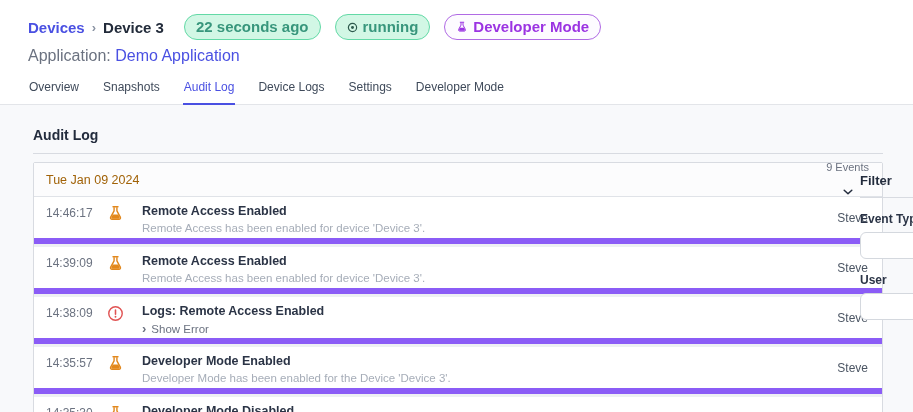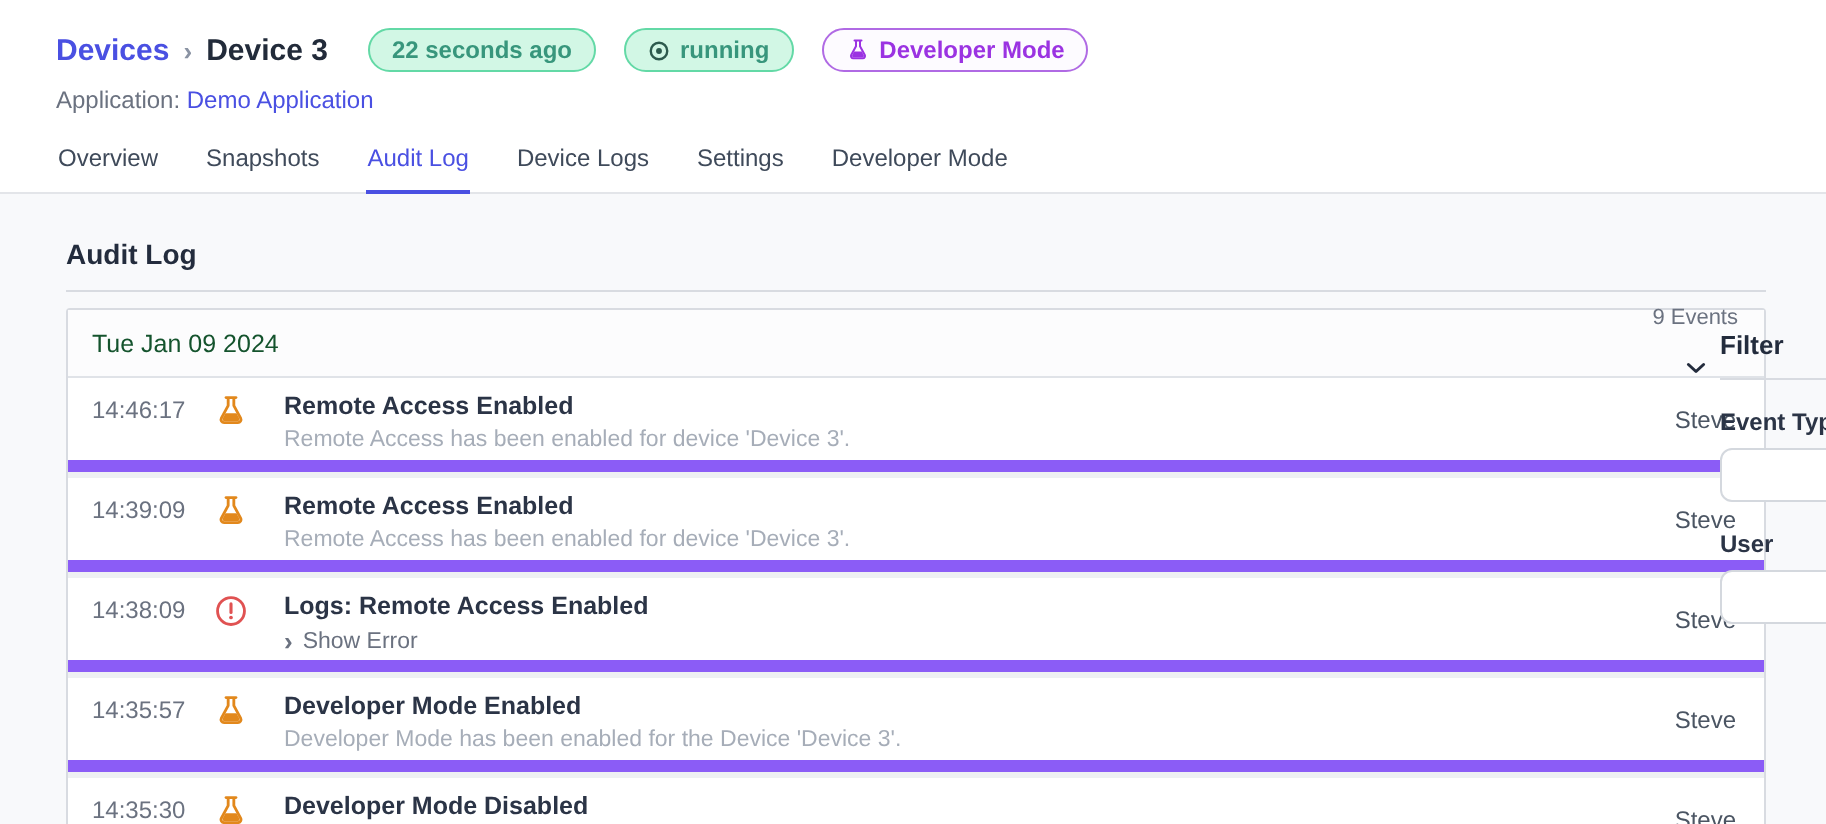--- a/index.html
+++ b/index.html
@@ -8,44 +8,44 @@
   #app { position:relative; width:913px; height:412px; overflow:hidden; background:#fff; }
 
   
   .top { background:#fff; }
   .breadcrumb-row { display:flex; align-items:center; padding:14px 0 0 28px; }
   .crumb-parent { color:#4a50e2; font-weight:700; font-size:15px; cursor:pointer;text-align:center; }
   .crumb-sep { color:#8a93a3; font-size:13px; font-weight:700; margin:0 7px; }
   .crumb-current { color:#222b3a; font-weight:700; font-size:15px; }
 
   .badges { display:flex; align-items:center; margin-left:20px; gap:14px; }
-  .badge { display:inline-flex; align-items:center; gap:5px; font-size:12px; font-weight:600;
+  .badge { display:inline-flex; align-items:center; gap:5px; font-size:15px; font-weight:600;
            padding:3px 11px; border-radius:999px; line-height:1.2; white-space:nowrap; }
   .badge.green { background:#d2f7e5; border:1px solid #63d9a6; color:#38967c; }
   .badge.purple { background:#fdfbff; border:1px solid #b06ae4; color:#9b33e2; }
   .badge svg { display:block; }
 
-  .app-row { padding:7px 0 0 28px; font-size:12px; }
+  .app-row { padding:7px 0 0 28px; font-size:16px; }
   .app-label { color:#6b7280; }
   .app-link { color:#4a50e2; cursor:pointer; }
 
   
   .tabs { display:flex; gap:22px; padding:15px 0 0 28px; border-bottom:1px solid #e3e5e9; }
   .tab { font-size:12px; color:#3f4a5a; padding:0 1px 9px 1px; cursor:pointer; }
   .tab.active { color:#4a50e2; border-bottom:2px solid #4a50e2; margin-bottom:-1px; }
 
   
   .content { position:relative; background:#f8f9fb; height:319px; }
   .audit-title { padding:22px 0 0 33px; font-size:14px; font-weight:700; color:#232c3d; }
   .main-divider { margin:10px 0 0 33px; width:850px; border-top:1px solid #d8dbe1; }
 
   .card { margin:8px 0 0 33px; width:850px; border:1px solid #d8dbe1; background:#eef0f3; border-radius:2px; }
   .card-header { display:flex; justify-content:space-between; align-items:center; height:34px;
                  background:#fcfcfd; border-bottom:1px solid #e0e3e8; padding:0 13px 0 12px; cursor:pointer; }
-  .date-header { font-size:12.5px; color:#14532d; }
+  .date-header { font-size:12.5px; color:#a16207; }
   .header-right { display:flex; align-items:center; gap:12px;flex-direction:column; }
   .events-count { font-size:11px; color:#6b7280; }
   .chev-down svg { display:block; }
 
   .event-row { display:flex; align-items:flex-start; background:#fff; height:47px; margin-bottom:3px;
                border-bottom:6px solid #8b5cf6; }
   .event-row:last-child { margin-bottom:0; }
   .cell-time { width:52px; margin-left:12px; padding-top:9px; font-size:12px; color:#6b7280; }
   .cell-icon { width:20px; margin-left:9px; margin-right:15px; padding-top:8px; }
   .cell-icon svg { display:block; }

